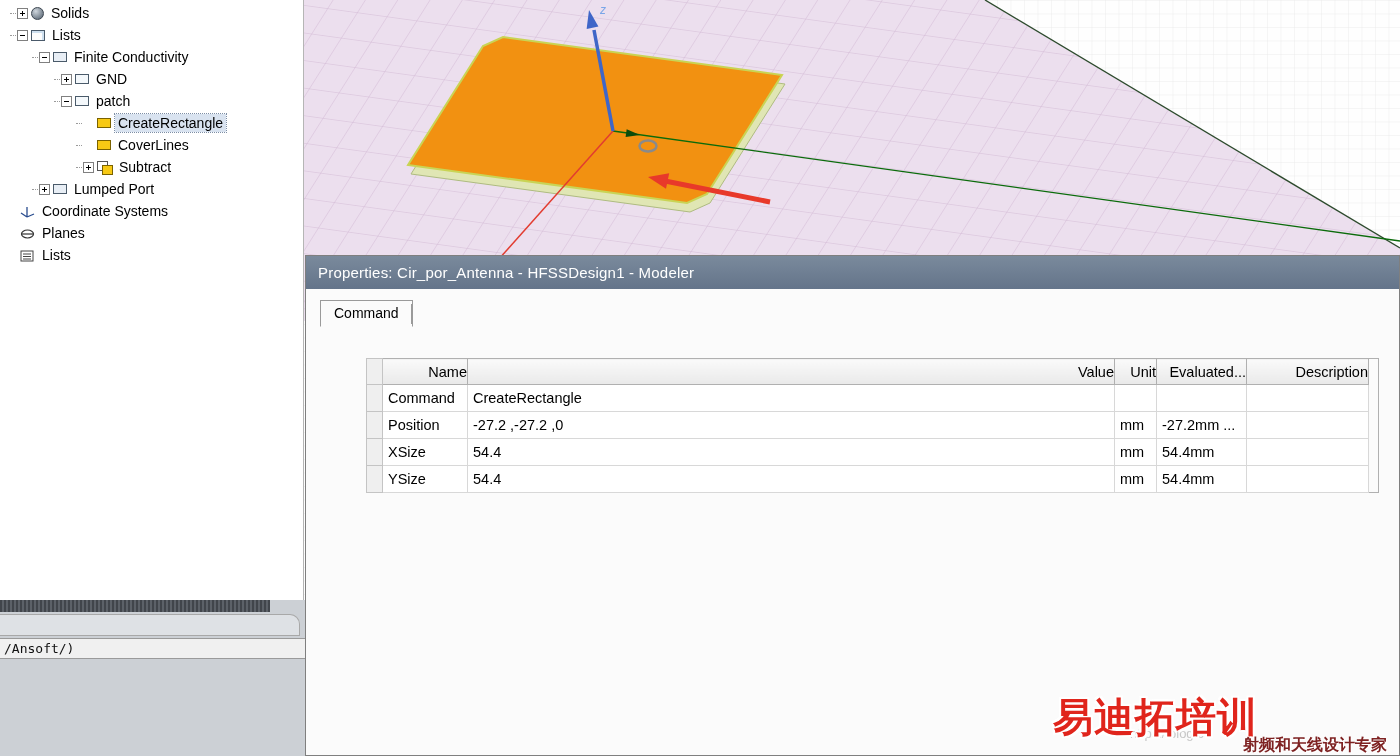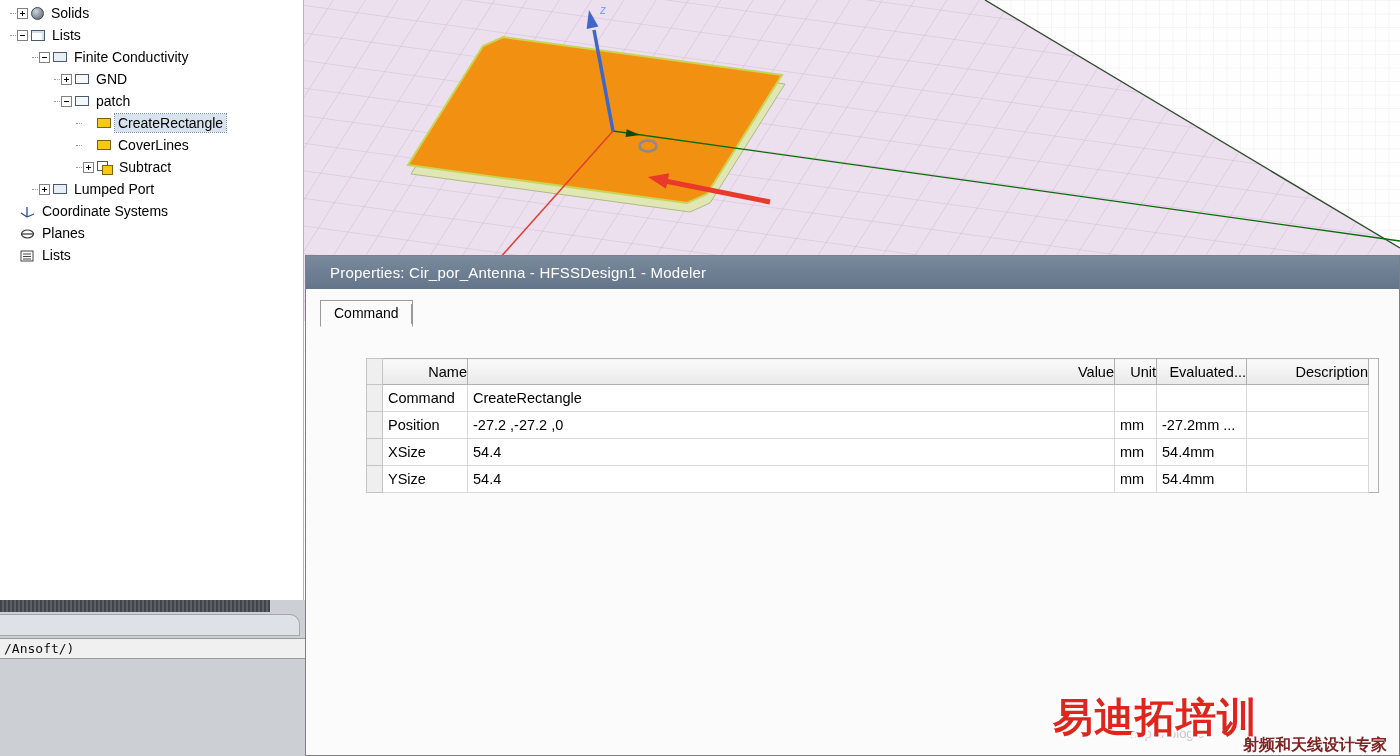--- a/index.html
+++ b/index.html
@@ -36,21 +36,21 @@
   .icon-subtract::after { content:""; position:absolute; left:5px; top:4px; width:9px; height:8px;
                  background:#f7c914; border:1px solid #7a6200; }
 
   
   .viewport { position:absolute; left:268px; top:0; width:1132px; height:600px; z-index:1; }
 
   
   .dialog { position:absolute; left:305px; top:255px; width:1095px; height:501px;
             background:#fbfbfb; border:1px solid #7f7f7f; z-index:5; }
   .dialog-title { height:33px; background:linear-gradient(#7a8a9c,#64748a); color:#fff;
-            font-size:15px; line-height:33px; padding-left:24px; letter-spacing:0.2px; }
+            font-size:15px; line-height:33px; padding-left:12px; letter-spacing:0.2px; }
   .tab { position:absolute; left:14px; top:44px; height:27px; line-height:25px; padding:0 13px;
          background:#fbfbfb; border:1px solid #9a9a9a; border-bottom-color:#fbfbfb;
          font-size:14px; color:#000; }
   .tab-sep { position:absolute; left:105px; top:48px; height:20px; border-left:1px solid #9a9a9a; }
   .props-table { position:absolute; left:60px; top:102px; border-collapse:collapse;
                  table-layout:fixed; width:1012px; font-size:14.5px; }
   .props-table th { height:26px; font-weight:normal; text-align:right;
                  background:linear-gradient(#fafafa,#e9e9e9); border:1px solid #b0b0b0; }
   .props-table td { height:27px; background:#fff; border:1px solid #d8d8d8; padding:0 5px;
                  overflow:hidden; white-space:nowrap; }

